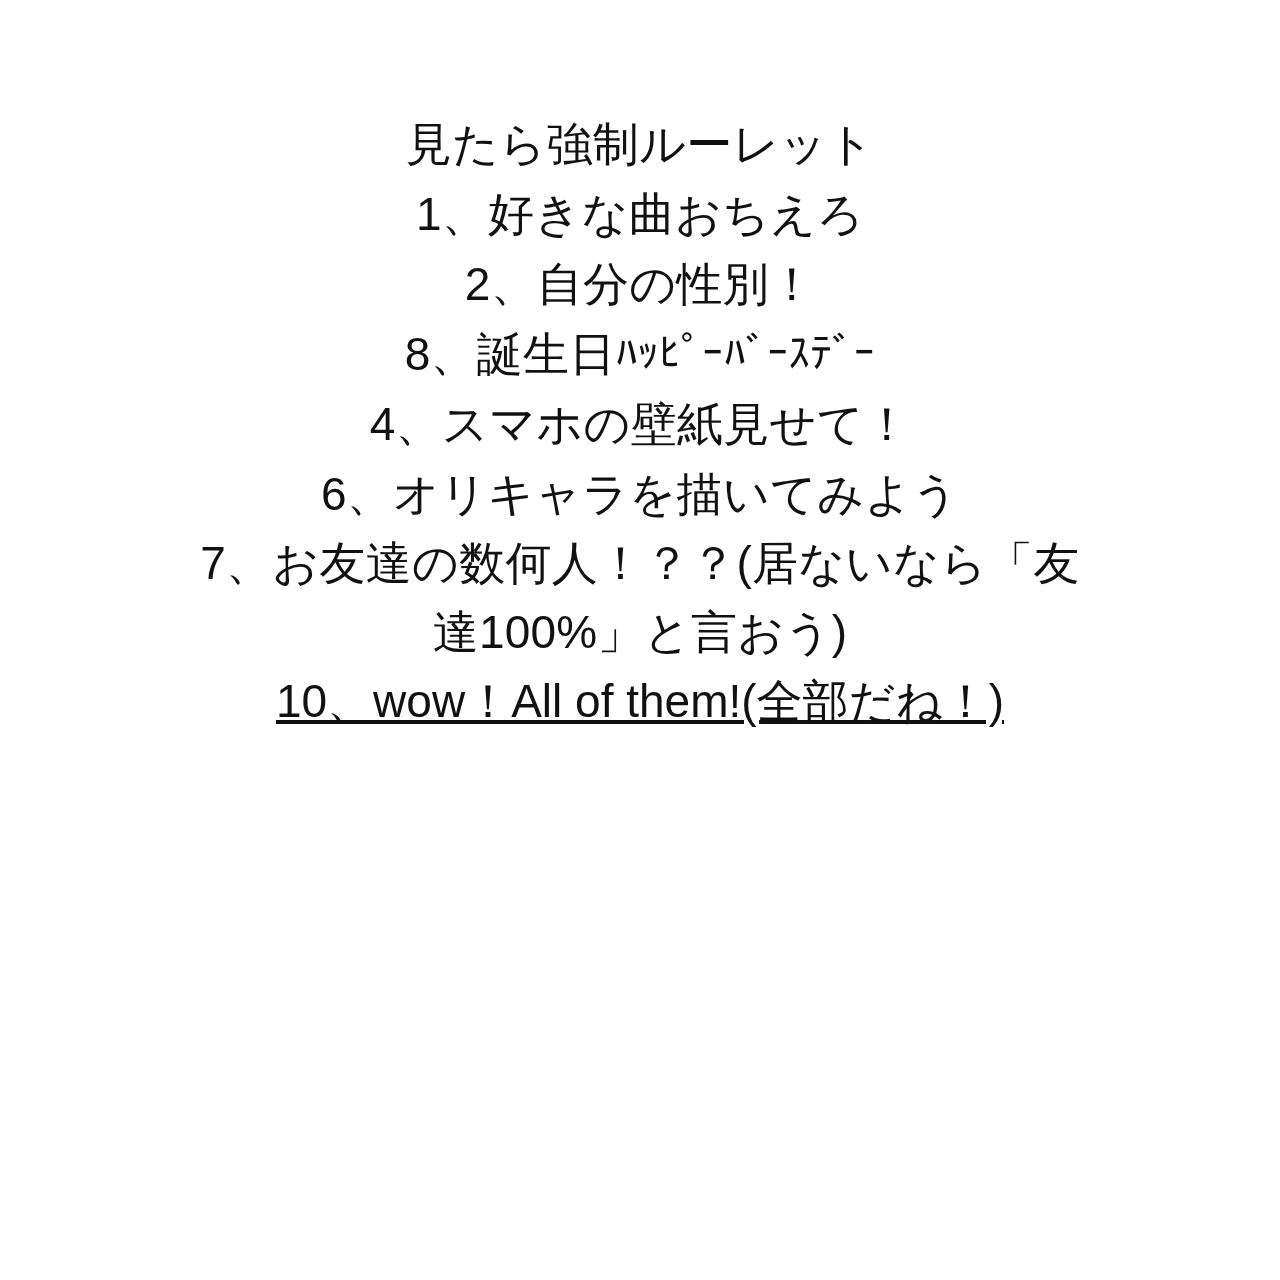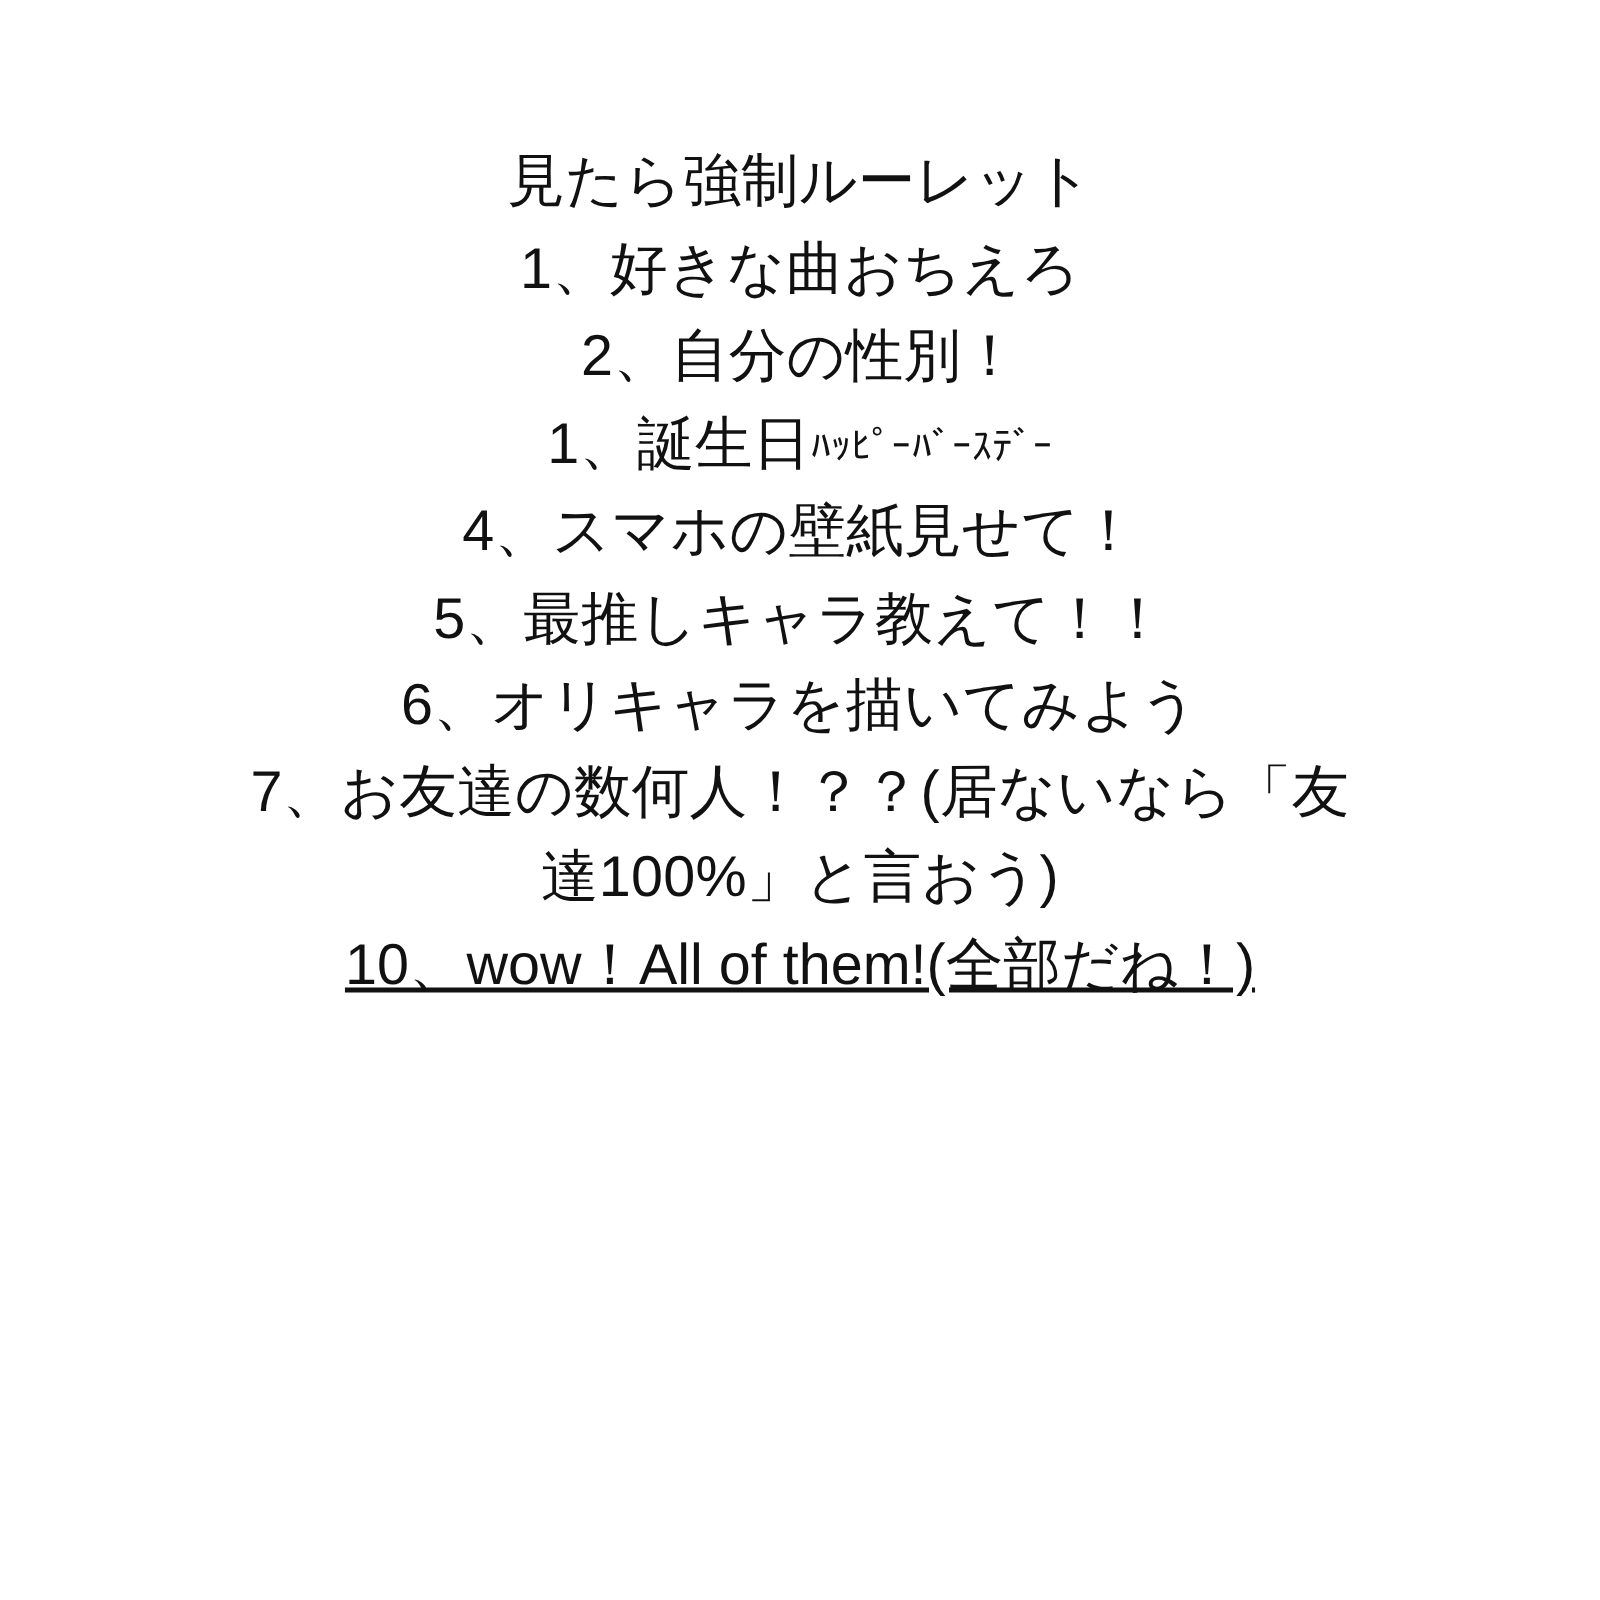--- a/index.html
+++ b/index.html
@@ -29,21 +29,21 @@
     text-align: center;
     font-size: 46px;
     line-height: 1.52;
     font-weight: 400;
     letter-spacing: 0.2px;
     white-space: pre-wrap;
     word-break: break-word;
   }
   
   .line-3 .hw {
-    font-size: 32px;
+    font-size: 43px;
     vertical-align: 2px;
   }
   .line-7 {
     line-height: 1.48;
   }
   .line-10 {
     letter-spacing: 0;
     text-decoration: underline;
   }
 </style>
@@ -51,25 +51,24 @@
 <body style="background: rgb(255, 255, 255); color: rgb(17, 17, 17);">
 
 <div class="page">
 
   <div class="line line-title">見たら強制ルーレット</div>
 
   <div class="line line-1">1、好きな曲おちえろ</div>
 
   <div class="line line-2">2、自分の性別！</div>
 
-  <div class="line line-3"><span>1、誕生日</span><span class="hw">ﾊｯﾋﾟｰﾊﾞｰｽﾃﾞｰ</span></div>
+  <div class="line line-3"><span>8、誕生日</span><span class="hw">ﾊｯﾋﾟｰﾊﾞｰｽﾃﾞｰ</span></div>
 
   <div class="line line-4">4、スマホの壁紙見せて！</div>
 
-  <div class="line line-5">5、最推しキャラ教えて！！</div>
 
   <div class="line line-6">6、オリキャラを描いてみよう</div>
 
 
   <div class="line line-7">7、お友達の数何人！？？(居ないなら「友</div>
 
   <div class="line line-7b">達100%」と言おう)</div>
 
 
 

